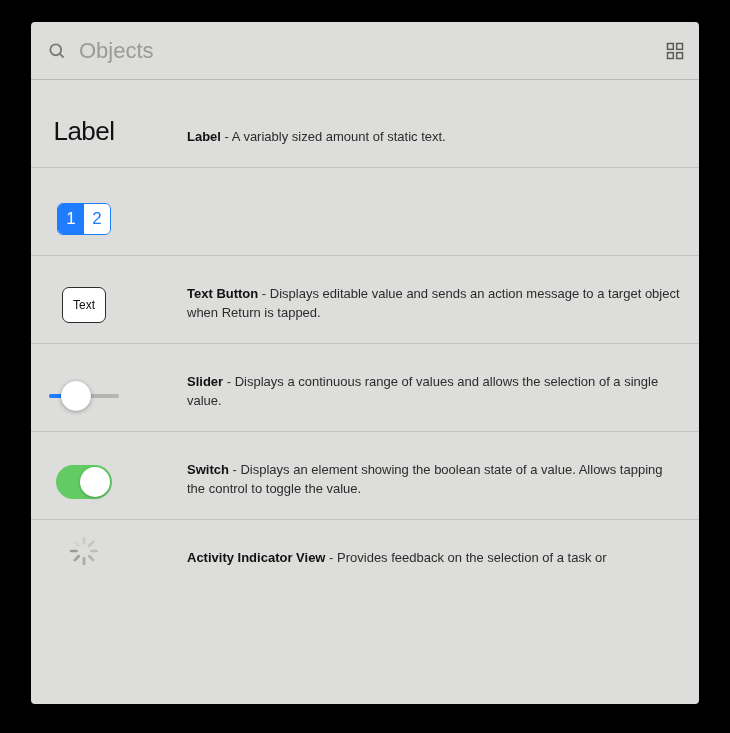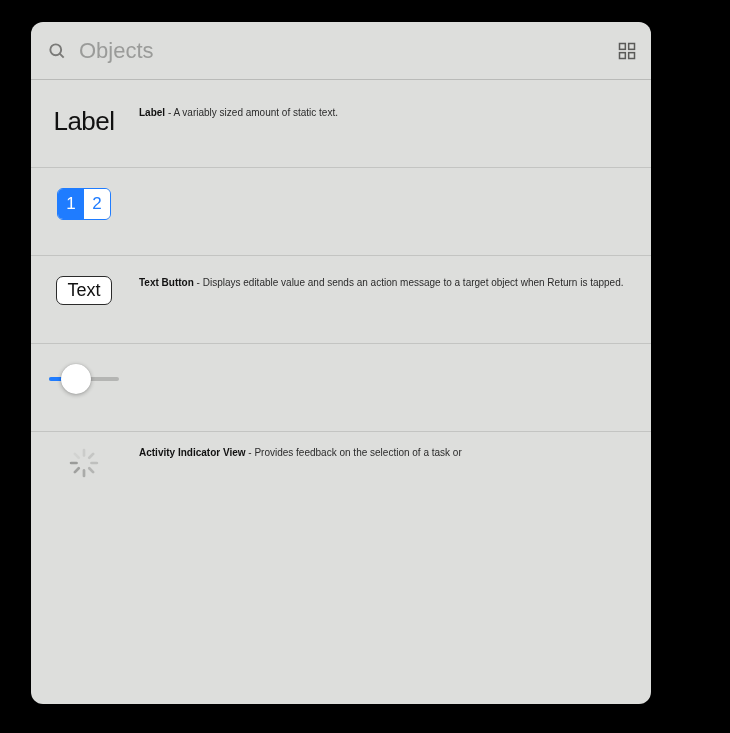--- a/index.html
+++ b/index.html
@@ -9,24 +9,24 @@
     font-family: -apple-system, "Helvetica Neue", Arial, sans-serif;
     width: 730px;
     height: 733px;
     overflow: hidden;
     position: relative;
   }
   .panel {
     position: absolute;
     left: 31px;
     top: 22px;
-    width: 620px;
+    width: 668px;
     height: 682px;
     background: #dddedc;
-    border-radius: 12px;
+    border-radius: 4px;
     box-shadow: 0 10px 30px rgba(0,0,0,0.5);
     overflow: hidden;
     display: flex;
     flex-direction: column;
   }
   .search-bar {
     display: flex;
     align-items: center;
     height: 58px;
     padding: 0 14px 0 16px;
@@ -39,36 +39,37 @@
     border: none;
     outline: none;
     font-size: 22px;
     color: #333;
   }
   .search-input::placeholder { color: #9a9b99; }
   .grid-icon { color: #5a5a58; display: flex; cursor: pointer; }
   .list { flex: 1; overflow-y: hidden; }
   .row {
     display: flex;
-    align-items: flex-start;
+    align-items: flex-end;
     padding: 20px 16px 20px 12px;
     border-bottom: 1px solid #c3c4c2;
     min-height: 88px;
+    gap: 48px;
   }
   .row:first-child { padding-top: 26px; }
   .thumb {
     width: 82px;
     min-width: 82px;
     display: flex;
     align-items: center;
     justify-content: center;
     margin-right: 14px;
   }
   .desc {
-    font-size: 10px;
+    font-size: 13px;
     line-height: 1.45;
     color: #2b2b2b;
   }
   .desc .title { font-weight: 700; color: #111; }
   .desc .sep { color: #333; }
   
   
   .th-label { font-size: 26px; font-weight: 400; color: #111; letter-spacing: -0.5px; }
   .th-button { font-size: 20px; color: #1f7cff; letter-spacing: -0.3px; }
   .th-seg {
@@ -86,22 +87,22 @@
     font-size: 17px;
     font-weight: 500;
     background: #fff;
     color: #1f7cff;
   }
   .th-seg .seg.sel { background: #1f7cff; color: #fff; }
   .th-text {
     border: 1.5px solid #2b2b2b;
     border-radius: 7px;
     background: #fff;
-    padding: 3px 10px;
-    font-size: 18px;
+    padding: 10px 10px;
+    font-size: 12px;
     color: #111;
   }
   .th-slider {
     width: 70px;
     position: relative;
     height: 30px;
     display: flex;
     align-items: center;
   }
   .th-slider .track {
@@ -197,22 +198,35 @@
     </div>
 
     <div class="row">
       <div class="thumb">
         <div class="th-slider">
           <div class="track"></div>
           <div class="track-fill"></div>
           <div class="knob"></div>
         </div>
       </div>
-    </div>
-
+      <div class="desc">
+        <span class="title">Slider</span><span class="sep"> - </span><span>Displays a continuous range of values and allows the selection of a single value.</span>
+      </div>
+    </div>
+
+    <div class="row">
+      <div class="thumb">
+        <div class="th-switch">
+            <div class="knob"></div>
+          </div>
+      </div>
+      <div class="desc">
+        <span class="title">Switch</span><span class="sep"> - </span><span>Displays an element showing the boolean state of a value. Allows tapping the control to toggle the value.</span>
+      </div>
+    </div>
 
     <div class="row" style="border-bottom:none;min-height:40px;padding-top:14px;padding-bottom:0;">
       <div class="thumb">
         <span class="th-spinner">
           <svg width="34" height="34" viewBox="0 0 50 50">
             <g stroke="currentColor" stroke-width="4" stroke-linecap="round">
               <line x1="25" y1="6" x2="25" y2="14" opacity="0.25"></line>
               <line x1="38.4" y1="11.6" x2="32.8" y2="17.2" opacity="0.35"></line>
               <line x1="44" y1="25" x2="36" y2="25" opacity="0.45"></line>
               <line x1="38.4" y1="38.4" x2="32.8" y2="32.8" opacity="0.6"></line>

